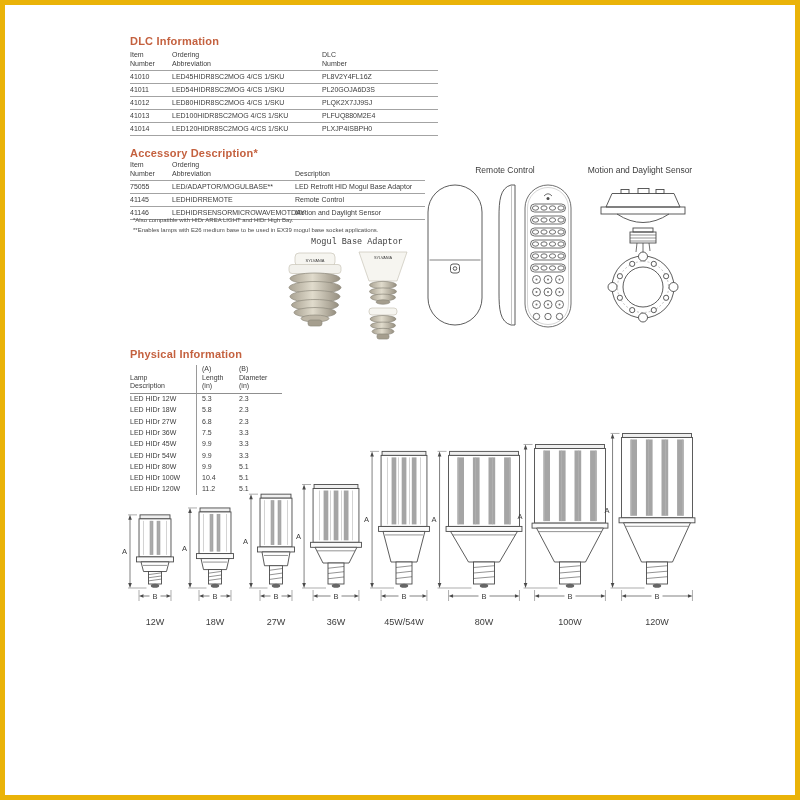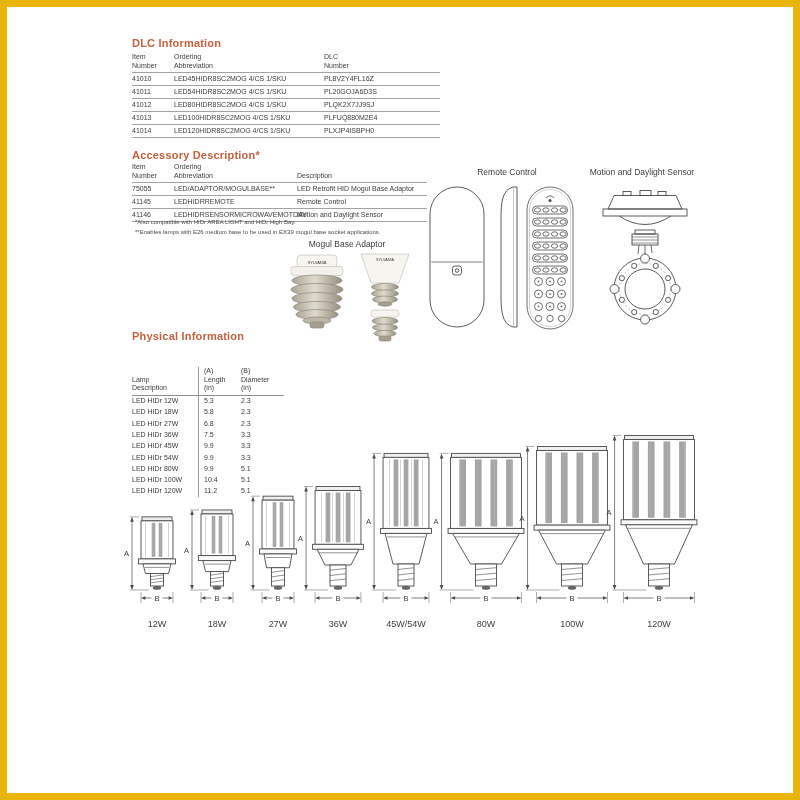--- a/index.html
+++ b/index.html
@@ -1,45 +1,45 @@
 <!DOCTYPE html>
 <html style="--accent: #C4613F;"><head>
 <meta charset="utf-8">
 <style>
   html,body{margin:0;padding:0;background:#fff;}
   .page{
     position:relative;width:800px;height:800px;background:#fff;
-    border:7px solid #eab308;box-sizing:border-box;overflow:hidden;
+    border:5px solid #eab308;box-sizing:border-box;overflow:hidden;
     font-family:"Liberation Sans",sans-serif;color:#3c3c3c;padding-left:24px;
   }
   .sec-title{
     position:absolute;left:125px;font-size:11px;font-weight:bold;
     color:var(--accent,#c4613f);letter-spacing:.2px;
   }
   #dlc-title{top:30px}
   #acc-title{top:142px}
-  #phys-title{top:323px}
+  #phys-title{top:343px}
 
   .tbl{position:absolute;left:125px;display:grid;font-size:7px;line-height:8.5px;}
   #dlc-table{top:46px;grid-template-columns:42px 150px 116px;}
   #acc-table{top:156px;grid-template-columns:42px 123px 130px;}
   #phys-table{top:360px;grid-template-columns:66px 40px 46px;}
 
   .cell{padding:2px 2px 1.5px 0;white-space:nowrap;overflow:visible;}
   .hcell{display:flex;align-items:flex-end;white-space:pre-line;padding:0 2px 2px 0;}
   .rule-b{border-bottom:1px solid #a3a3a3;}
   #phys-table .hcell{border-bottom:1px solid #8f8f8f;}
   #phys-table .c1{border-left:1px solid #9a9a9a;padding-left:5px;}
   #phys-table .c2{padding-left:3px;}
   #phys-table .cell{padding-top:1.6px;padding-bottom:1.2px;}
 
   .footnotes{position:absolute;left:128px;top:211px;font-size:6px;line-height:9.5px;color:#4b4b4b;white-space:nowrap;}
 
   .fig-label{position:absolute;font-size:8.5px;text-align:center;color:#3c3c3c;}
-  #mogul-label{left:278px;top:232px;width:124px;}
+  #mogul-label{left:290px;top:232px;width:124px;font-family:Liberation Mono, monospace;}
   #remote-label{left:445px;top:160px;width:110px;}
   #sensor-label{left:573px;top:160px;width:124px;}
 
   svg{position:absolute;overflow:visible;}
   #figures-svg{left:420px;top:170px;}
   #mogul-svg{left:270px;top:243px;}
   #lamps-svg{left:100px;top:415px;}
   svg text{font-family:"Liberation Sans",sans-serif;fill:#3c3c3c;}
 </style>
 </head>

